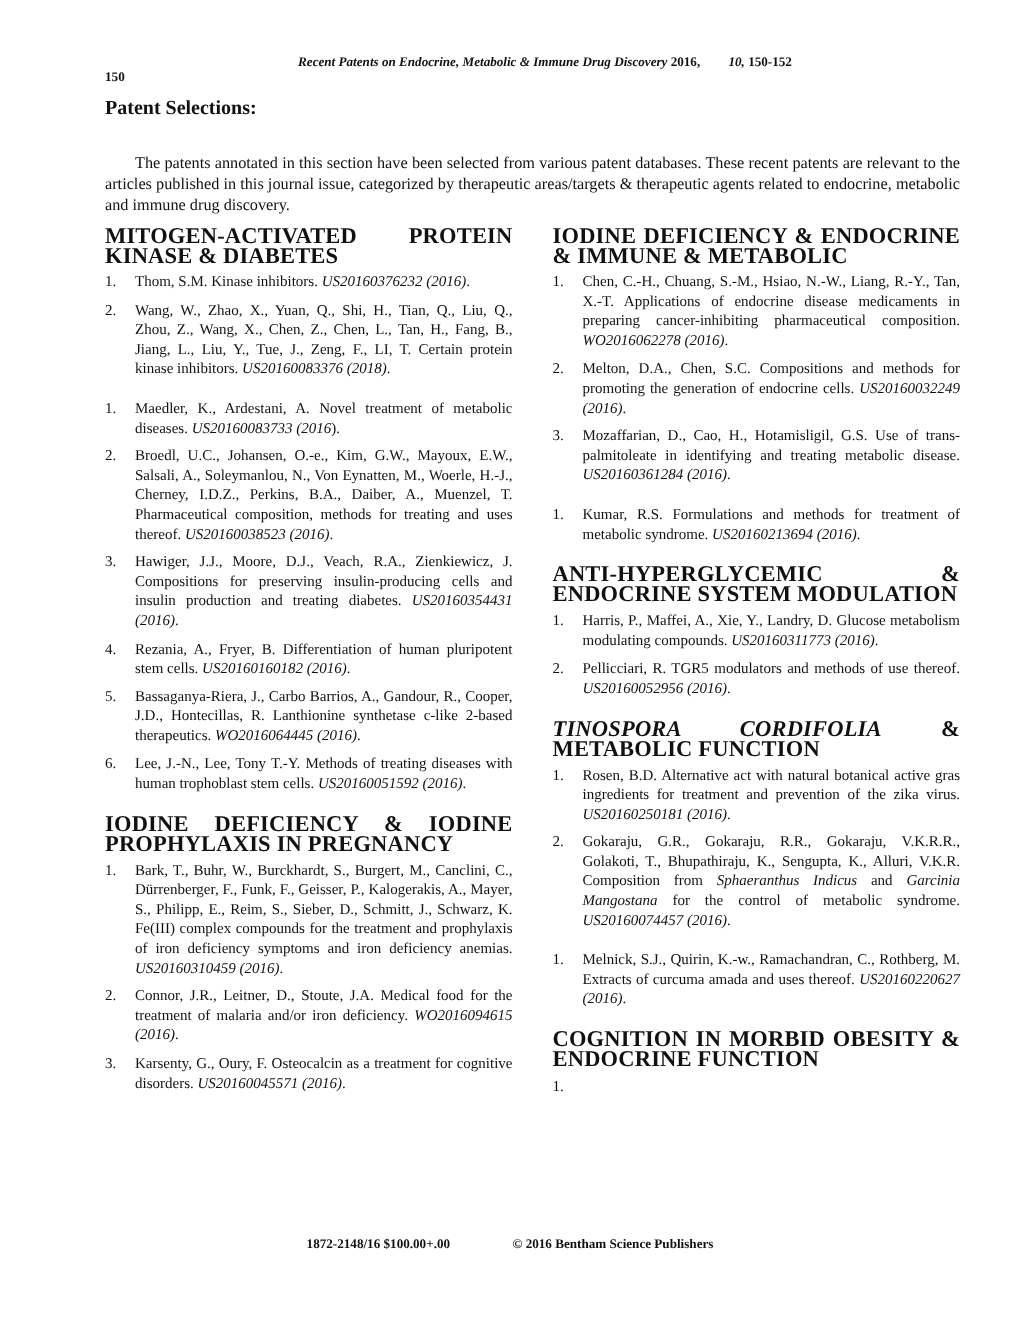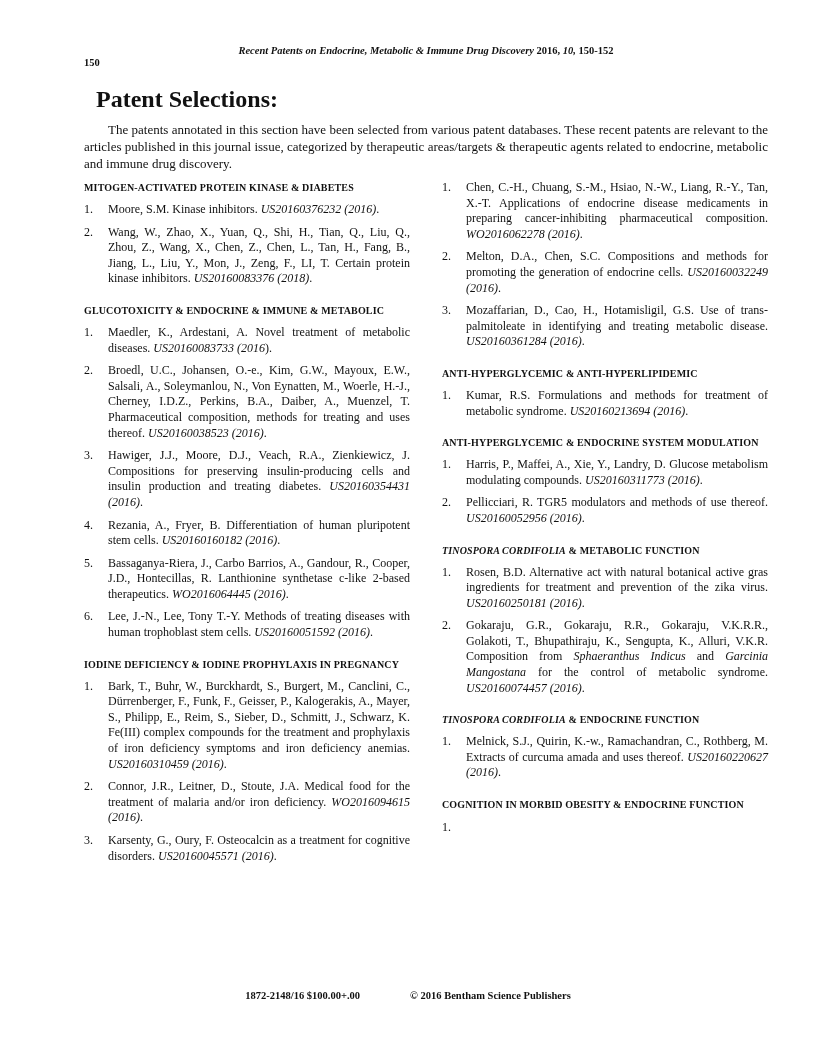--- a/index.html
+++ b/index.html
@@ -6,38 +6,38 @@
     body {
       width: 816px; height: 1056px; position: relative; overflow: hidden;
       font-family: "Liberation Serif", serif; color: #111111;
     }
     .running-head {
       position: absolute; top: 44px; left: 84px; width: 684px;
       font-size: 10.5px; font-weight: bold; line-height: 14px;
     }
     .running-head .page-num { position: absolute; left: 0; top: 12px; }
     .running-head .journal { position: absolute; left: 0; right: 0; text-align: center; top: 0; }
-    .running-head .journal i { font-style: italic; }
+    .running-head .journal i { font-style: italic; margin-left: 20px; }
     .page-title {
       position: absolute; top: 72px; left: 84px;
-      font-size: 24px; font-weight: bold; margin: 12px; line-height: 30px;
+      font-size: 16px; font-weight: bold; margin: 0; line-height: 30px;
     }
     .intro {
       position: absolute; top: 121px; left: 84px; width: 684px;
       font-size: 13px; line-height: 17px; text-align: justify; text-indent: 24px; margin: 0;
     }
     .col {
       position: absolute; top: 180px; width: 326px;
       font-size: 12px; line-height: 15.6px;
     }
     .col.left { left: 84px; }
     .col.right { left: 442px; }
     .section { margin-bottom: 16px; }
     .section h2 {
-      font-size: 10px; font-weight: bold; margin: 0 0 6px 0; line-height: 16px;
+      font-size: 18px; font-weight: bold; margin: 0 0 6px 0; line-height: 16px;
       text-align: justify; text-align-last: left; letter-spacing: 0.15px;
     }
     .section h2 i { font-style: italic; margin-top: 31px; }
     .refs { list-style: none; margin: 0; padding: 0; }
     .ref {
       position: relative; padding-left: 24px; margin-bottom: 7px;
       text-align: justify;
     }
     .ref .num { position: absolute; left: 0; top: 0; }
     .ref .pid { font-weight: normal; font-style: italic; }
@@ -57,74 +57,72 @@
 </div>
 
 <h1 class="page-title">Patent Selections:</h1>
 
 <p class="intro">The patents annotated in this section have been selected from various patent databases. These recent patents are relevant to the articles published in this journal issue, categorized by therapeutic areas/targets &amp; therapeutic agents related to endocrine, metabolic and immune drug discovery.</p>
 
 <div class="col left" id="col-left">
     <div class="section">
       <h2>MITOGEN-ACTIVATED PROTEIN KINASE &amp; DIABETES</h2>
       <ol class="refs">
-        <li class="ref"><span class="num">1.</span><span>Moore, S.M. Kinase inhibitors. </span><span class="pid">US20160376232 (2016)</span><span>.</span></li>
-        <li class="ref"><span class="num">2.</span><span>Wang, W., Zhao, X., Yuan, Q., Shi, H., Tian, Q., Liu, Q., Zhou, Z., Wang, X., Chen, Z., Chen, L., Tan, H., Fang, B., Jiang, L., Liu, Y., Mon, J., Zeng, F., LI, T. Certain protein kinase inhibitors. </span><span class="pid">US20160083376 (2018)</span><span>.</span></li>
+        <li class="ref"><span class="num">1.</span><span>Thom, S.M. Kinase inhibitors. </span><span class="pid">US20160376232 (2016)</span><span>.</span></li>
+        <li class="ref"><span class="num">2.</span><span>Wang, W., Zhao, X., Yuan, Q., Shi, H., Tian, Q., Liu, Q., Zhou, Z., Wang, X., Chen, Z., Chen, L., Tan, H., Fang, B., Jiang, L., Liu, Y., Tue, J., Zeng, F., LI, T. Certain protein kinase inhibitors. </span><span class="pid">US20160083376 (2018)</span><span>.</span></li>
       </ol>
     </div>
     <div class="section">
-      <h2>GLUCOTOXICITY &amp; ENDOCRINE &amp; IMMUNE &amp; METABOLIC</h2>
       <ol class="refs">
         <li class="ref"><span class="num">1.</span><span>Maedler, K., Ardestani, A. Novel treatment of metabolic diseases. </span><span class="pid">US20160083733 (2016</span><span>).</span></li>
         <li class="ref"><span class="num">2.</span><span>Broedl, U.C., Johansen, O.-e., Kim, G.W., Mayoux, E.W., Salsali, A., Soleymanlou, N., Von Eynatten, M., Woerle, H.-J., Cherney, I.D.Z., Perkins, B.A., Daiber, A., Muenzel, T. Pharmaceutical composition, methods for treating and uses thereof. </span><span class="pid">US20160038523 (2016)</span><span>.</span></li>
         <li class="ref"><span class="num">3.</span><span>Hawiger, J.J., Moore, D.J., Veach, R.A., Zienkiewicz, J. Compositions for preserving insulin-producing cells and insulin production and treating diabetes. </span><span class="pid">US20160354431 (2016)</span><span>.</span></li>
         <li class="ref"><span class="num">4.</span><span>Rezania, A., Fryer, B. Differentiation of human pluripotent stem cells. </span><span class="pid">US20160160182 (2016)</span><span>.</span></li>
         <li class="ref"><span class="num">5.</span><span>Bassaganya-Riera, J., Carbo Barrios, A., Gandour, R., Cooper, J.D., Hontecillas, R. Lanthionine synthetase c-like 2-based therapeutics. </span><span class="pid">WO2016064445 (2016)</span><span>.</span></li>
         <li class="ref"><span class="num">6.</span><span>Lee, J.-N., Lee, Tony T.-Y. Methods of treating diseases with human trophoblast stem cells. </span><span class="pid">US20160051592 (2016)</span><span>.</span></li>
       </ol>
     </div>
     <div class="section">
       <h2>IODINE DEFICIENCY &amp; IODINE PROPHYLAXIS IN PREGNANCY</h2>
       <ol class="refs">
         <li class="ref"><span class="num">1.</span><span>Bark, T., Buhr, W., Burckhardt, S., Burgert, M., Canclini, C., Dürrenberger, F., Funk, F., Geisser, P., Kalogerakis, A., Mayer, S., Philipp, E., Reim, S., Sieber, D., Schmitt, J., Schwarz, K. Fe(III) complex compounds for the treatment and prophylaxis of iron deficiency symptoms and iron deficiency anemias. </span><span class="pid">US20160310459 (2016)</span><span>.</span></li>
         <li class="ref"><span class="num">2.</span><span>Connor, J.R., Leitner, D., Stoute, J.A. Medical food for the treatment of malaria and/or iron deficiency. </span><span class="pid">WO2016094615 (2016)</span><span>.</span></li>
         <li class="ref"><span class="num">3.</span><span>Karsenty, G., Oury, F. Osteocalcin as a treatment for cognitive disorders. </span><span class="pid">US20160045571 (2016)</span><span>.</span></li>
       </ol>
     </div>
   </div>
 <div class="col right" id="col-right">
     <div class="section">
+      <h2>IODINE DEFICIENCY &amp; ENDOCRINE &amp; IMMUNE &amp; METABOLIC</h2>
       <ol class="refs">
         <li class="ref"><span class="num">1.</span><span>Chen, C.-H., Chuang, S.-M., Hsiao, N.-W., Liang, R.-Y., Tan, X.-T. Applications of endocrine disease medicaments in preparing cancer-inhibiting pharmaceutical composition. </span><span class="pid">WO2016062278 (2016)</span><span>.</span></li>
         <li class="ref"><span class="num">2.</span><span>Melton, D.A., Chen, S.C. Compositions and methods for promoting the generation of endocrine cells. </span><span class="pid">US20160032249 (2016)</span><span>.</span></li>
         <li class="ref"><span class="num">3.</span><span>Mozaffarian, D., Cao, H., Hotamisligil, G.S. Use of trans-palmitoleate in identifying and treating metabolic disease. </span><span class="pid">US20160361284 (2016)</span><span>.</span></li>
       </ol>
     </div>
     <div class="section">
-      <h2>ANTI-HYPERGLYCEMIC &amp; ANTI-HYPERLIPIDEMIC</h2>
       <ol class="refs">
         <li class="ref"><span class="num">1.</span><span>Kumar, R.S. Formulations and methods for treatment of metabolic syndrome. </span><span class="pid">US20160213694 (2016)</span><span>.</span></li>
       </ol>
     </div>
     <div class="section">
       <h2>ANTI-HYPERGLYCEMIC &amp; ENDOCRINE SYSTEM MODULATION</h2>
       <ol class="refs">
         <li class="ref"><span class="num">1.</span><span>Harris, P., Maffei, A., Xie, Y., Landry, D. Glucose metabolism modulating compounds. </span><span class="pid">US20160311773 (2016)</span><span>.</span></li>
         <li class="ref"><span class="num">2.</span><span>Pellicciari, R. TGR5 modulators and methods of use thereof. </span><span class="pid">US20160052956 (2016)</span><span>.</span></li>
       </ol>
     </div>
     <div class="section">
       <h2><i>TINOSPORA CORDIFOLIA</i><span> &amp; METABOLIC FUNCTION</span></h2>
       <ol class="refs">
         <li class="ref"><span class="num">1.</span><span>Rosen, B.D. Alternative act with natural botanical active gras ingredients for treatment and prevention of the zika virus. </span><span class="pid">US20160250181 (2016)</span><span>.</span></li>
         <li class="ref"><span class="num">2.</span><span>Gokaraju, G.R., Gokaraju, R.R., Gokaraju, V.K.R.R., Golakoti, T., Bhupathiraju, K., Sengupta, K., Alluri, V.K.R. Composition from </span><i>Sphaeranthus Indicus</i><span> and </span><i>Garcinia Mangostana</i><span> for the control of metabolic syndrome. </span><span class="pid">US20160074457 (2016)</span><span>.</span></li>
       </ol>
     </div>
     <div class="section">
-      <h2><i>TINOSPORA CORDIFOLIA</i><span> &amp; ENDOCRINE FUNCTION</span></h2>
       <ol class="refs">
         <li class="ref"><span class="num">1.</span><span>Melnick, S.J., Quirin, K.-w., Ramachandran, C., Rothberg, M. Extracts of curcuma amada and uses thereof. </span><span class="pid">US20160220627 (2016)</span><span>.</span></li>
       </ol>
     </div>
     <div class="section">
       <h2>COGNITION IN MORBID OBESITY &amp; ENDOCRINE FUNCTION</h2>
       <ol class="refs">
         <li class="ref"><span class="num">1.</span></li>
       </ol>
     </div>

